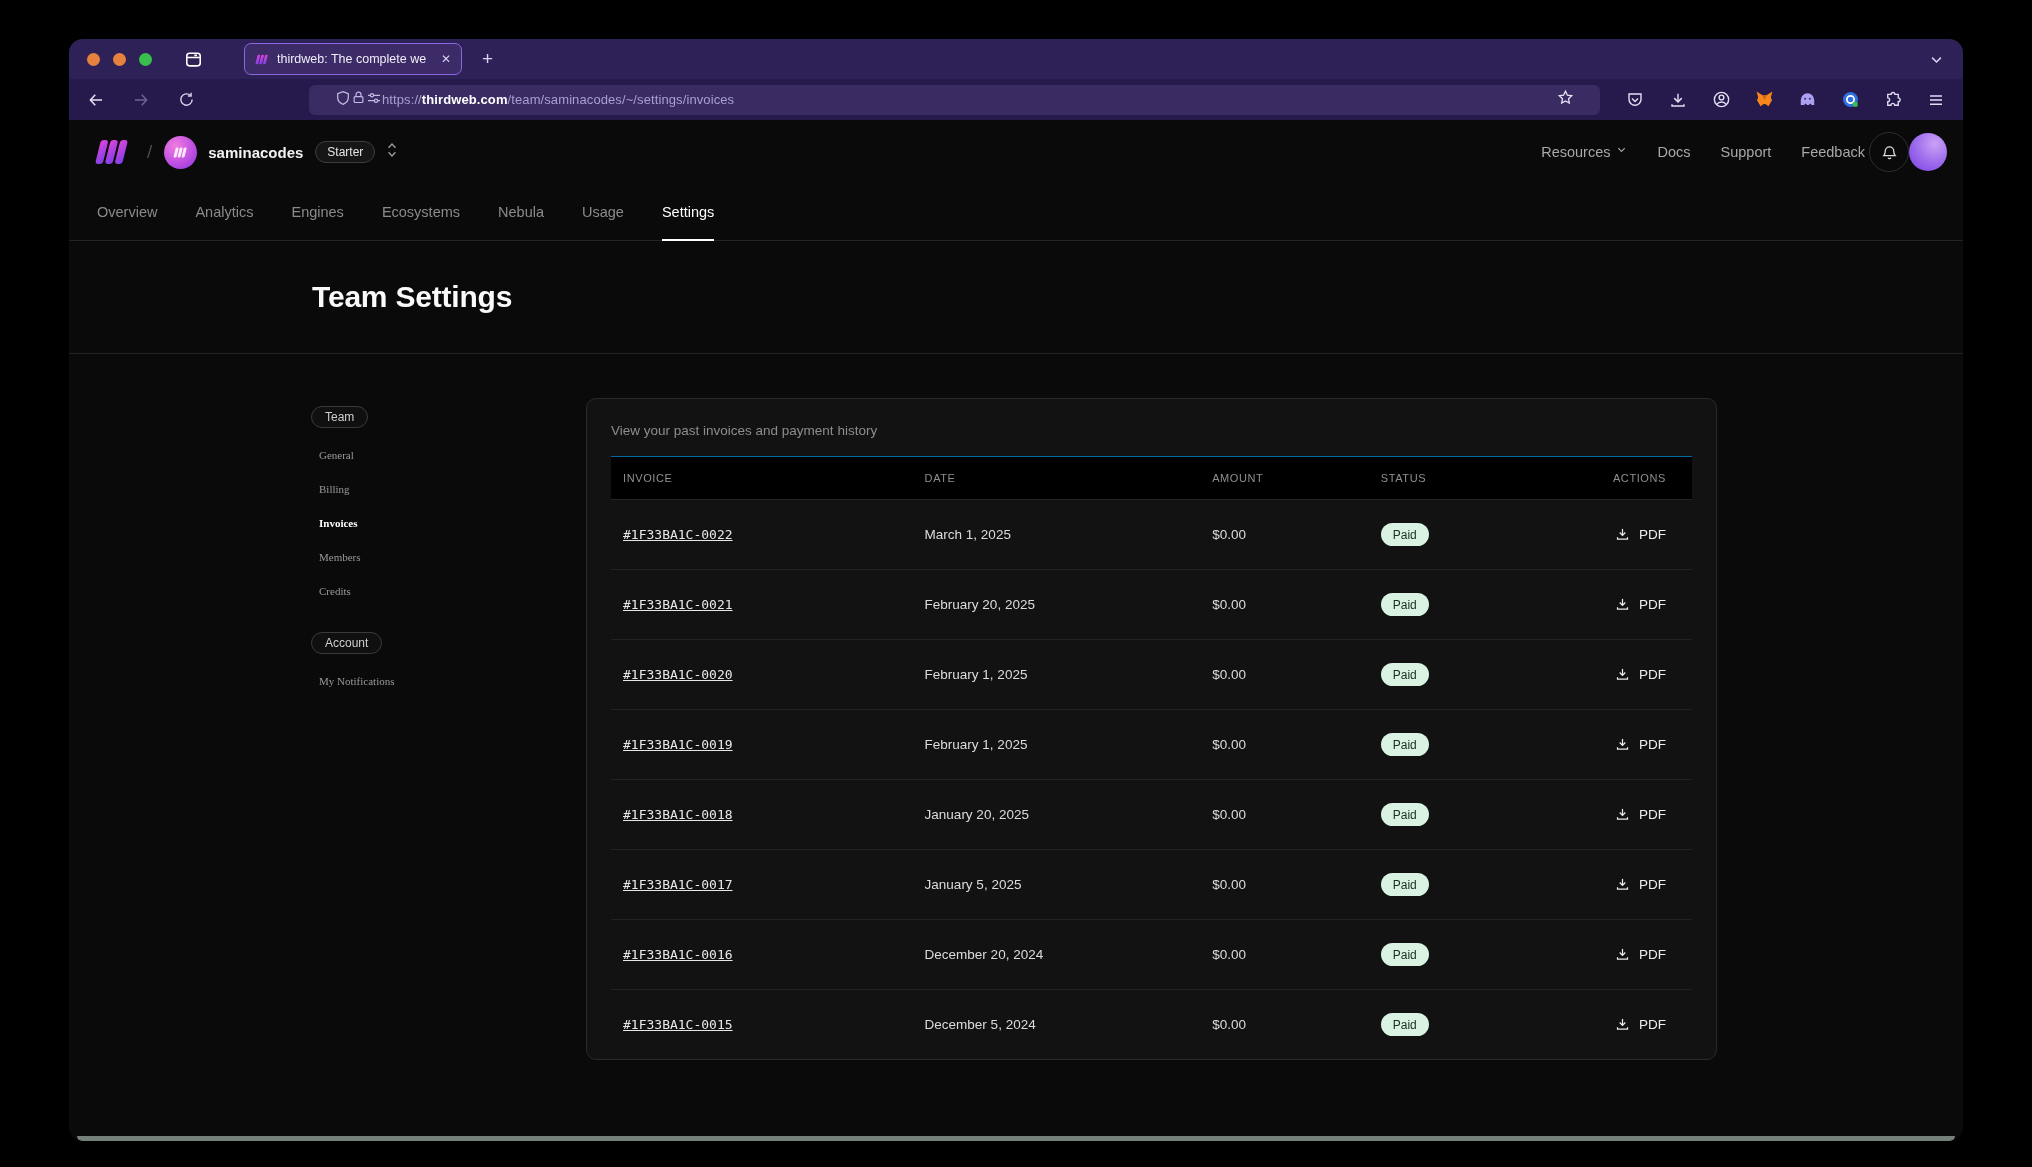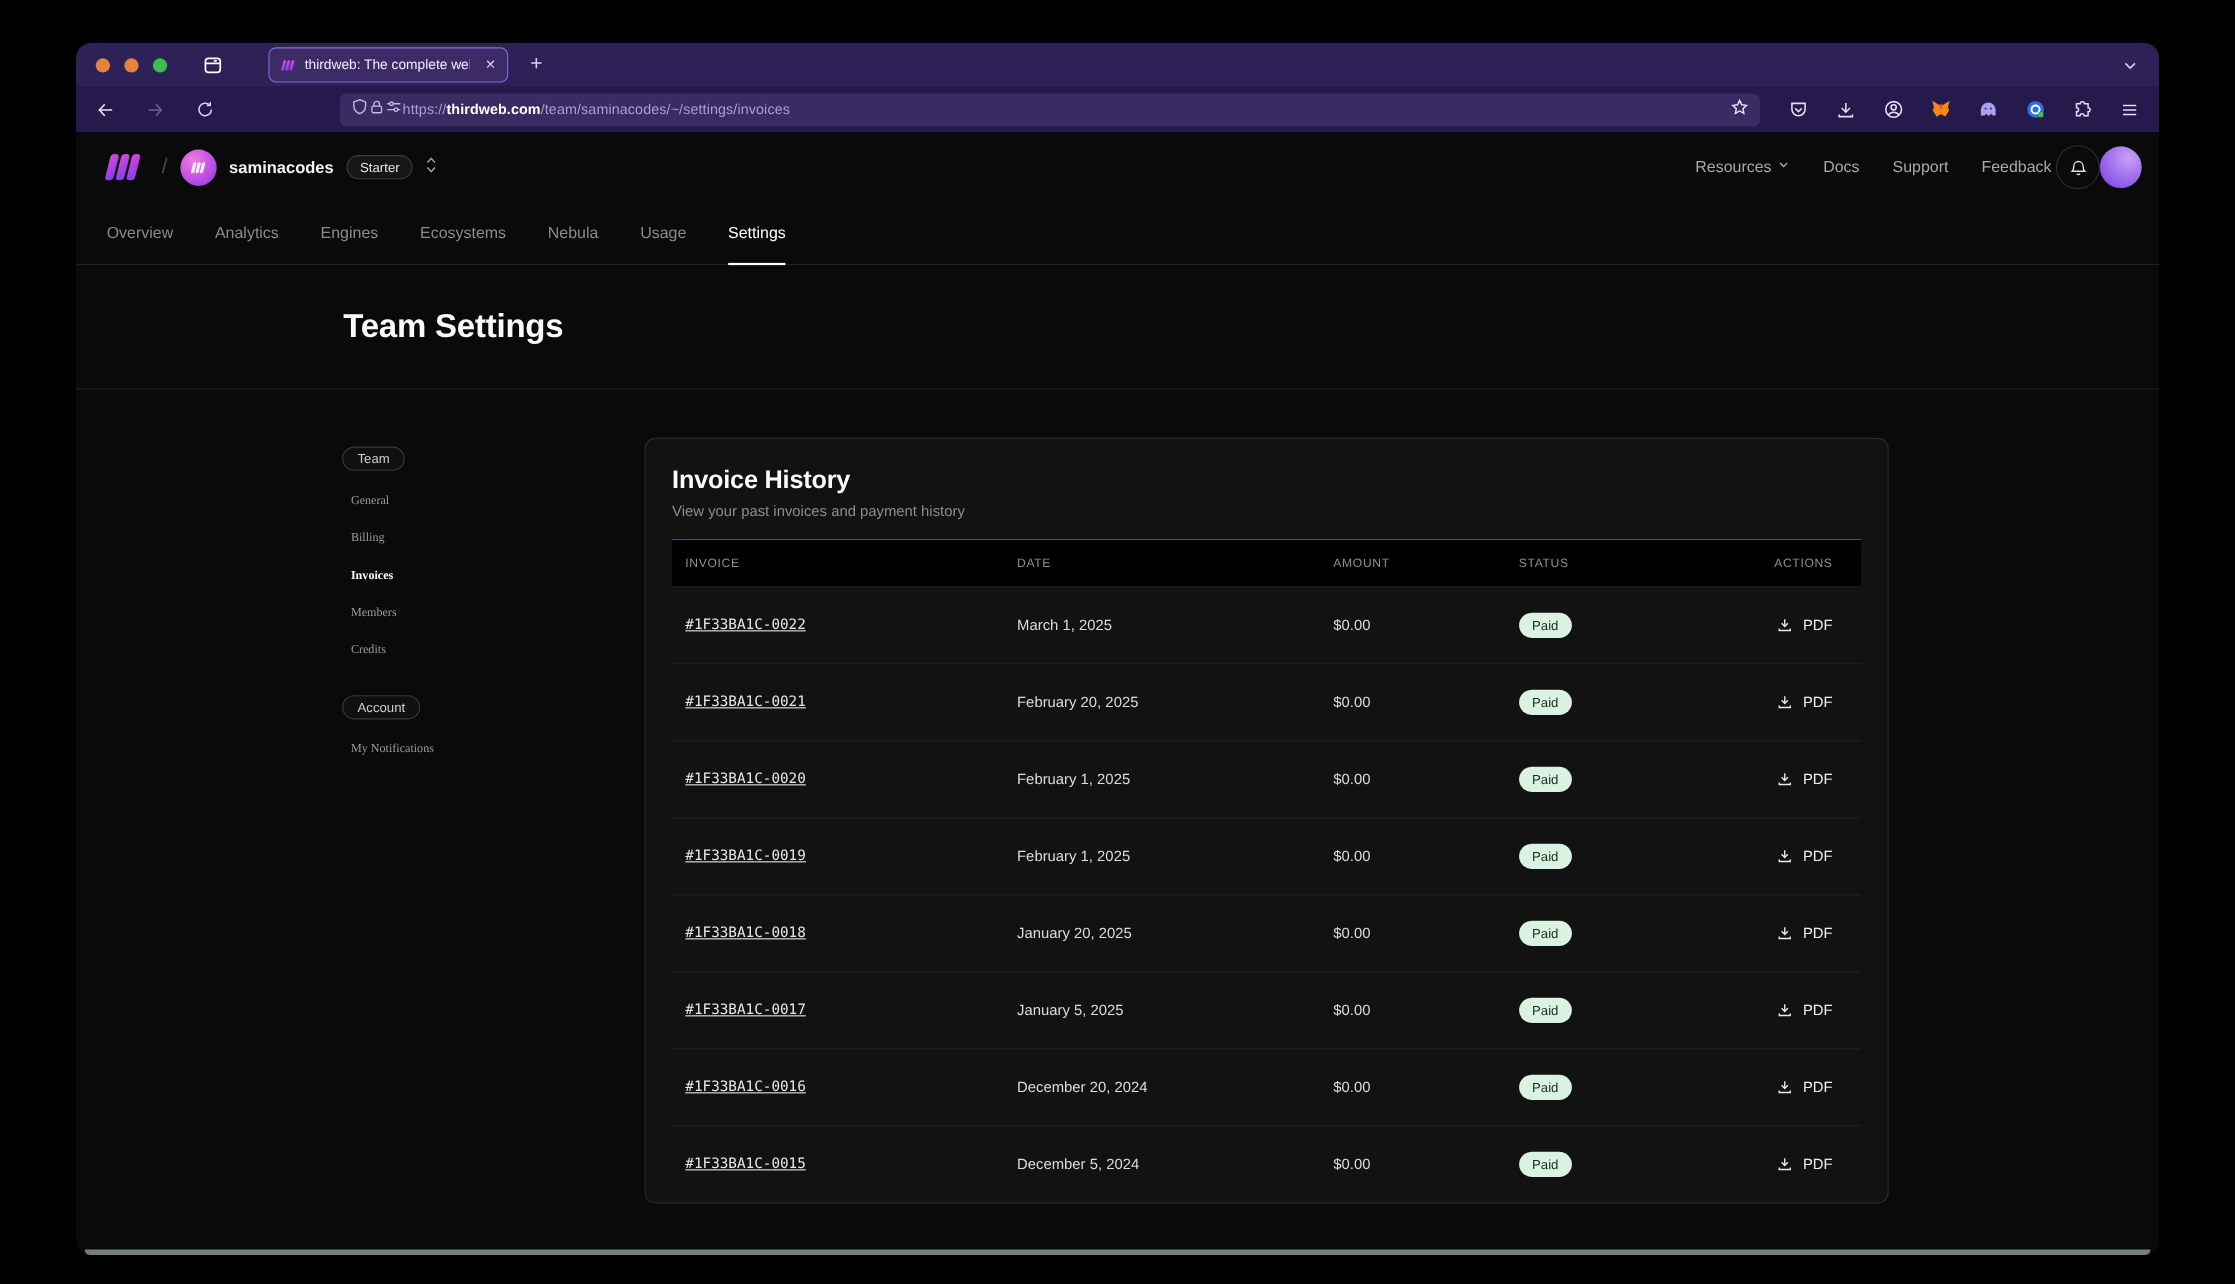--- a/index.html
+++ b/index.html
@@ -19,21 +19,21 @@
   .tab{display:flex;align-items:center;gap:8px;height:30px;padding:0 10px;margin-left:28px;
        background:#3c2b66;border:1px solid #8a68df;border-radius:7px;min-width:196px;max-width:210px;}
   .tab-title{font-size:12.5px;color:#f1edfb;white-space:nowrap;overflow:hidden;max-width:150px;}
   .tab-close{color:#d8cfee;font-size:12px;margin-left:auto;cursor:default;}
   .newtab{color:#d9d2ef;font-size:19px;font-weight:400;margin-left:10px;}
   .tabbar-spacer{flex:1;}
 
   .toolbar{height:41px;background:#251a4b;display:flex;align-items:center;padding:0 14px;}
   .navbtns{display:flex;align-items:center;gap:19px;}
   .urlbar{width:1295px;height:30px;margin-left:110px;background:#3a2b63;border-radius:6px;
-          display:flex;align-items:center;padding:0 10px;gap:0;}
+          display:flex;align-items:center;padding:0 26px;gap:0;}
   .url-text{font-size:13px;color:#ab9fd2;letter-spacing:.1px;}
   .url-text b{color:#ffffff;font-weight:700;}
   .url-star{margin-left:auto;color:#e6e0f5;}
   .ext-icons{display:flex;align-items:center;gap:17px;margin-left:22px;color:#e3ddf3;}
 
   
   .site{height:1021px;background:#0a0a0a;color:#fff;display:flex;flex-direction:column;}
   .site-header{height:64px;display:flex;align-items:center;padding:0 16px 0 20px;flex:none;}
   .logo-slash{color:#4b4b4b;font-size:19px;margin:0 12px 0 14px;}
   .team-avatar{width:33px;height:33px;border-radius:50%;position:relative;flex:none;
@@ -326,21 +326,20 @@
   </div>
             <div class="group2">
     <span class="group-badge">Account</span>
     <ul class="side-list">
                 <li class="side-item">My Notifications</li>
               </ul>
   </div>
           </div>
 
         <div class="card">
-          <h2 class="card-title">Invoice History</h2>
           <p class="card-sub">View your past invoices and payment history</p>
           <div class="thead">
               <span class="th">INVOICE</span>
               <span class="th">DATE</span>
               <span class="th">AMOUNT</span>
               <span class="th">STATUS</span>
               <span class="th">ACTIONS</span>
             </div>
           <div id="table-body">
               <div class="trow">

